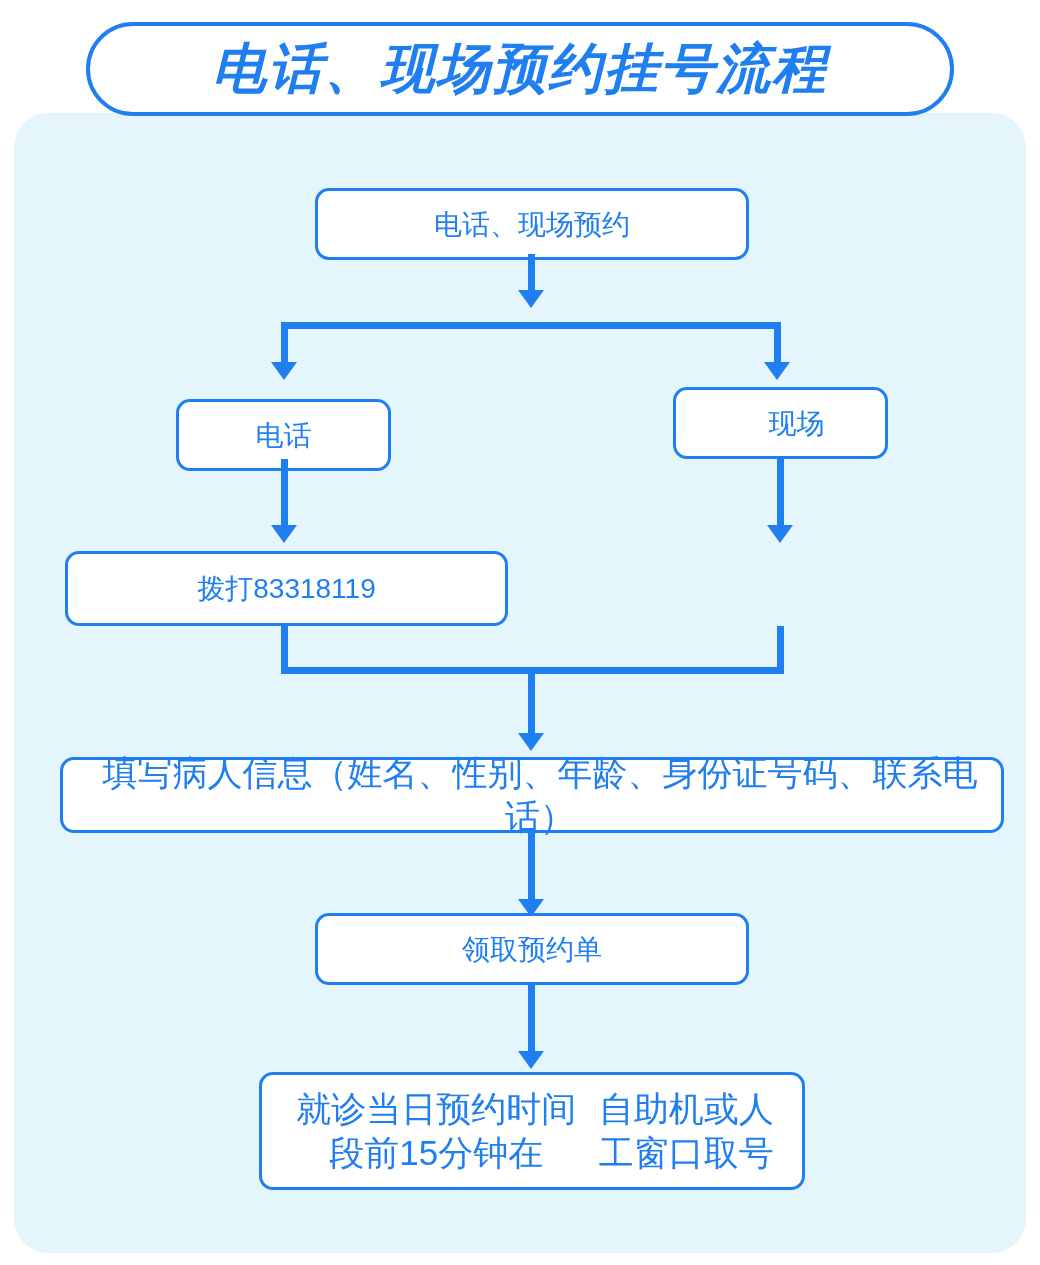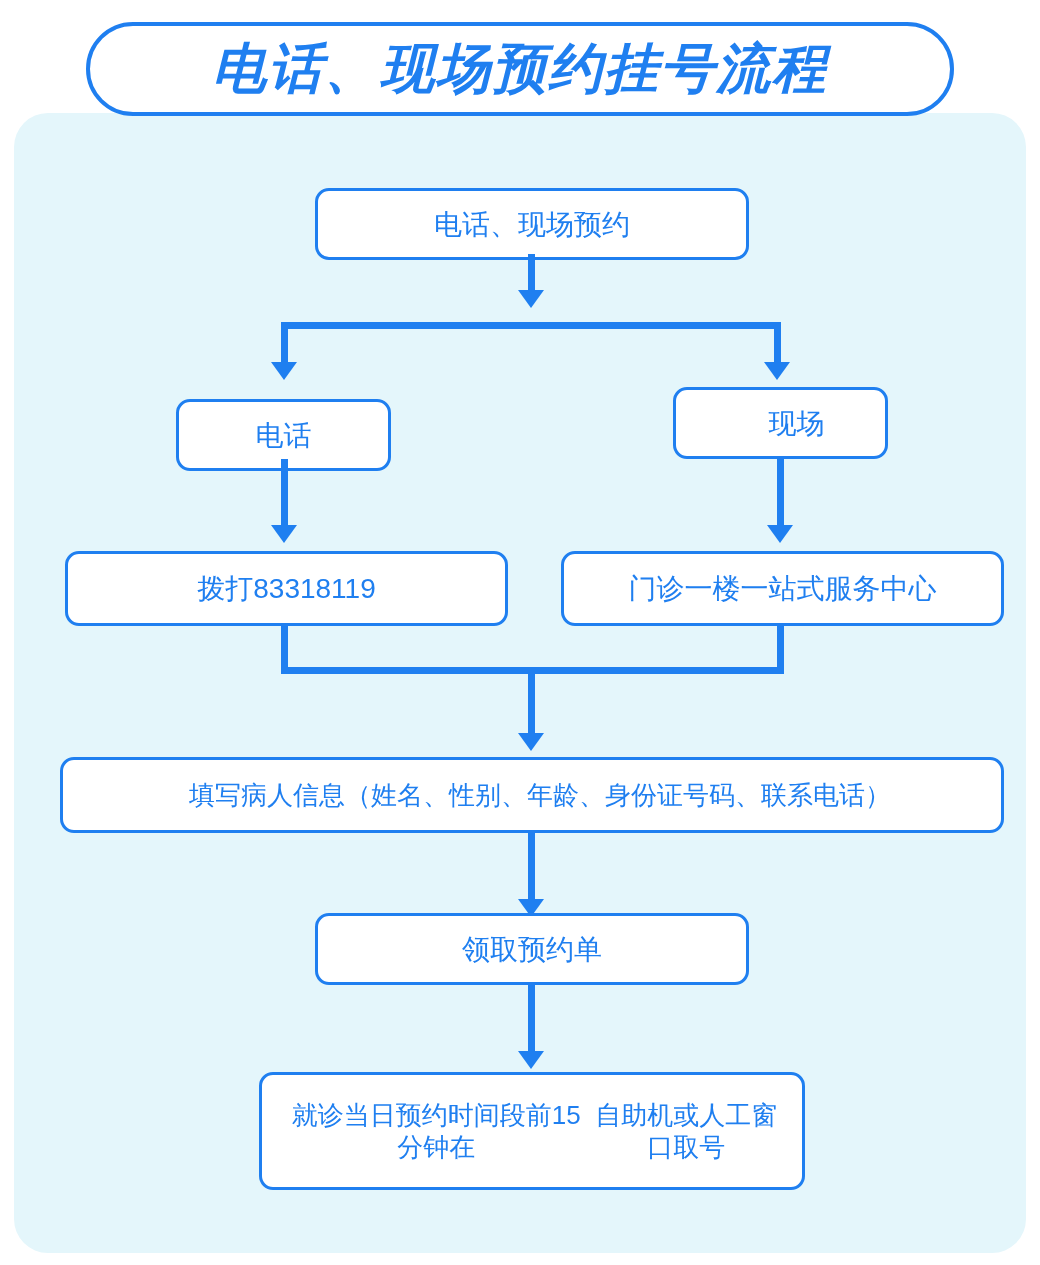--- a/index.html
+++ b/index.html
@@ -71,21 +71,21 @@
     display: flex;
     align-items: center;
     justify-content: center;
     text-align: center;
     color: #1f7ff0;
     font-size: 28px;
     line-height: 1.25;
     padding: 0 12px;
   }
   .node.big {
-    font-size: 26px;
+    font-size: 35px;
     padding-left: 28px;
   }
 
   
   .line {
     position: absolute;
     background: #1f7ff0;
   }
   .arrow-down {
     position: absolute;
@@ -131,23 +131,20 @@
 
   <div class="line" style="left:281px; top:459px; width:7px; height:72px;"></div>
   <div class="arrow-down" style="left:271px; top:525px;"></div>
 
   <div class="line" style="left:777px; top:459px; width:7px; height:72px;"></div>
   <div class="arrow-down" style="left:767px; top:525px;"></div>
 
   <div class="node" style="left:65px; top:551px; width:443px; height:75px;align-items:center;">
     <span>拨打83318119</span>
   </div>
-  <div class="node" style="left:561px; top:551px; width:443px; height:75px;">
-    <span>门诊一楼一站式服务中心</span>
-  </div>
 
   <div class="line" style="left:281px; top:626px; width:7px; height:48px;"></div>
   <div class="line" style="left:777px; top:626px; width:7px; height:48px;"></div>
   <div class="line" style="left:281px; top:667px; width:503px; height:7px;"></div>
   <div class="line" style="left:528px; top:667px; width:7px; height:72px;"></div>
   <div class="arrow-down" style="left:518px; top:733px;"></div>
 
   <div class="node big" style="left:60px; top:757px; width:944px; height:76px;">
     <span>填写病人信息（姓名、性别、年龄、身份证号码、联系电话）</span>
   </div>

